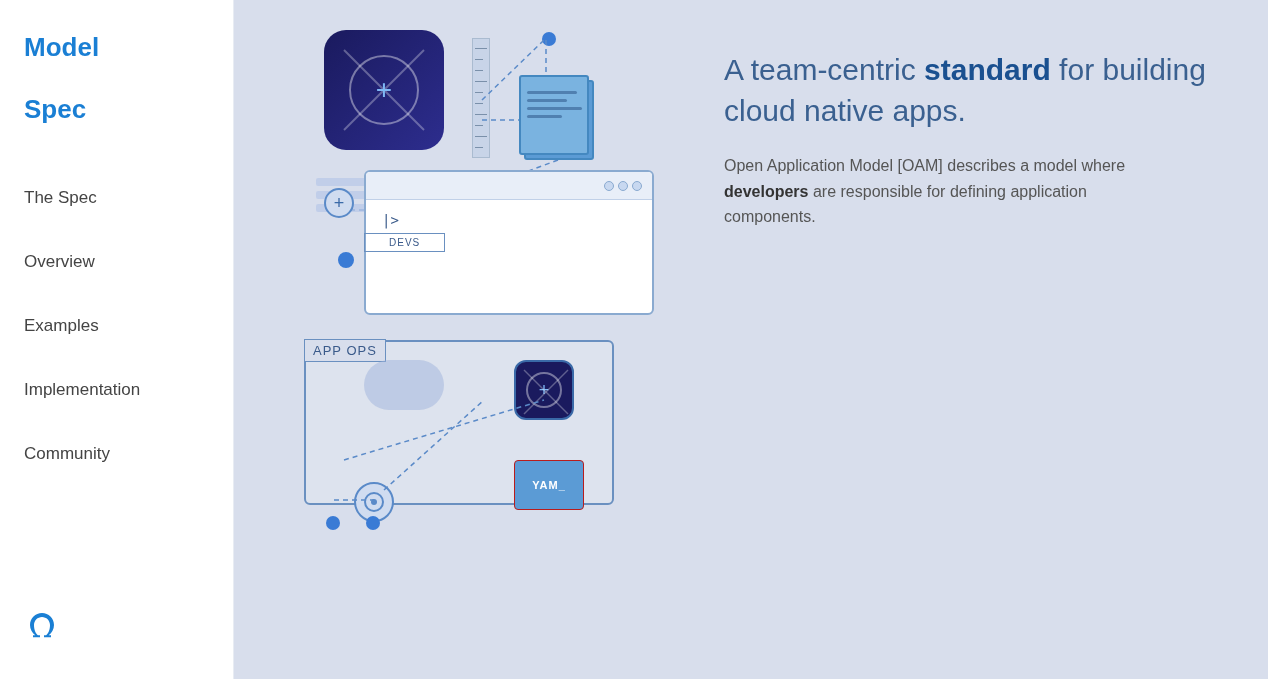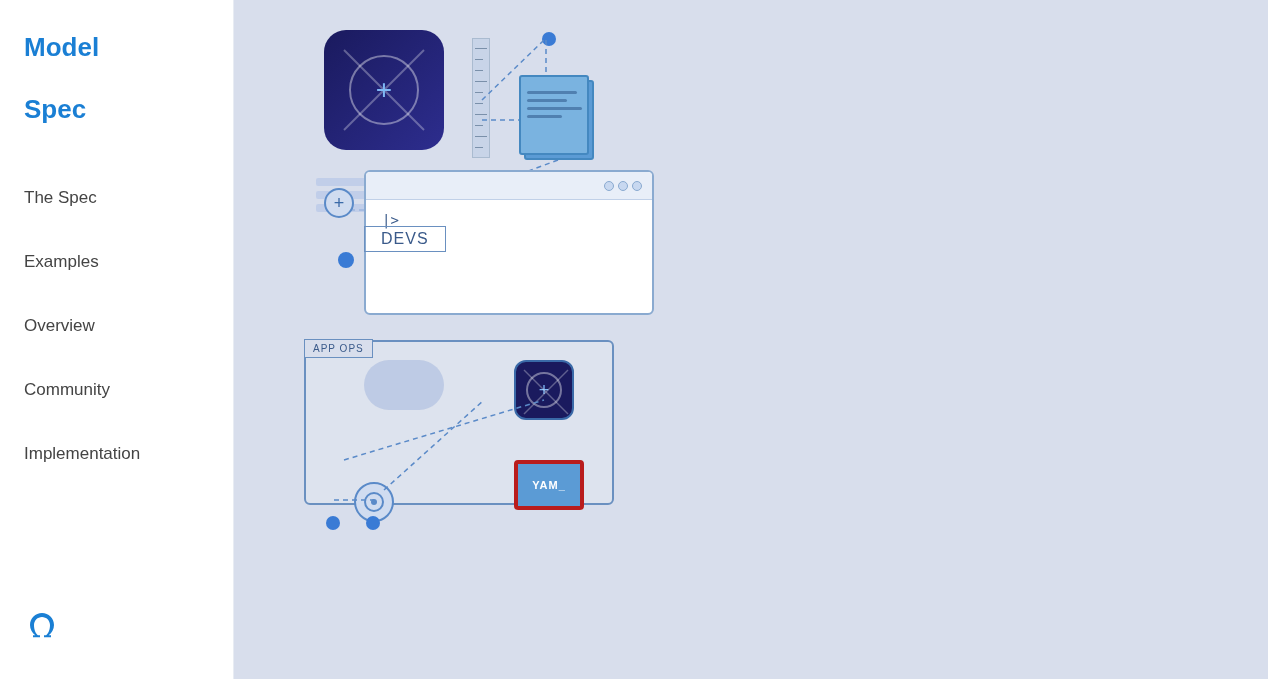--- a/index.html
+++ b/index.html
@@ -237,22 +237,22 @@
       height: 310px;
       pointer-events: none;
     }
 
     
     .devs-label {
       position: absolute;
       bottom: 78px;
       left: 100px;
       border: 1.5px solid #6a90c0;
-      padding: 3px 16px;
-      font-size: 16px;
+      padding: 3px 24px;
+      font-size: 10px;
       color: #3a5a8a;
       background: transparent;
       letter-spacing: 1px;
     }
 
     
     .dot-bottom-left {
       position: absolute;
       bottom: 62px;
       left: 74px;
@@ -314,35 +314,35 @@
       border-radius: 6px;
       background: rgba(255,255,255,0.15);
     }
 
     .appops-label {
       position: absolute;
       top: -1px;
       left: 40px;
       border: 1.5px solid #6a90c0;
       padding: 3px 8px;
-      font-size: 10px;
+      font-size: 13px;
       color: #3a5a8a;
       background: #d8deec;
       letter-spacing: 1px;
     }
 
     
     .yam-box {
       position: absolute;
       bottom: 30px;
       right: 60px;
       width: 70px;
       height: 50px;
       background: #5b9bd5;
-      border: 4px solid #b91c1c;
+      border: 1px solid #b91c1c;
       border-radius: 4px;
       display: flex;
       align-items: center;
       justify-content: center;
       font-size: 11px;
       color: #fff;
       font-weight: 600;
       letter-spacing: 1px;
     }
 
@@ -487,24 +487,24 @@
 <div class="sidebar">
   <div class="logo">
     <div class="logo-text">
       <span>Model</span><br>
       <br>
       <span>Spec</span>
     </div>
   </div>
   <nav class="nav-items">
     <a class="nav-item">The Spec</a>
+    <a class="nav-item">Overview</a>
     <a class="nav-item">Examples</a>
-    <a class="nav-item">Overview</a>
+    <a class="nav-item">Implementation</a>
     <a class="nav-item">Community</a>
-    <a class="nav-item">Implementation</a>
   </nav>
   <div class="sidebar-bottom">
     <svg class="omega-icon" viewBox="0 0 36 36" fill="none" xmlns="http://www.w3.org/2000/svg">
       <path d="M18 6C11.373 6 6 11.373 6 18c0 4.2 2.1 7.92 5.28 10.2H9v2h7v-2h-2.1C11.58 26.58 10 22.5 10 18c0-4.418 3.582-8 8-8s8 3.582 8 8c0 4.5-1.58 8.58-3.9 10.2H20v2h7v-2h-2.28C27.9 25.92 30 22.2 30 18c0-6.627-5.373-12-12-12z" fill="#1a7fd4"></path>
     </svg>
   </div>
 </div>
 
 <div class="main">
 
@@ -623,17 +623,25 @@
         <line x1="120" y1="150" x2="220" y2="60" stroke="#5a8ac8" stroke-width="1.5" stroke-dasharray="5,4"></line>
         <line x1="70" y1="160" x2="110" y2="160" stroke="#5a8ac8" stroke-width="1.5" stroke-dasharray="5,4"></line>
       </svg>
 
     </div>
 
   </div>
 
   <div class="content-area">
 
+    <div class="top-content">
+      <h1 class="headline">
+        A team-centric <strong>standard</strong> for building cloud native apps.
+      </h1>
+      <p class="body-text">
+        Open Application Model [OAM] describes a model where <strong>developers</strong> are responsible for defining application components.
+      </p>
+    </div>
 
 
   </div>
 
 </div>
 
 </body></html>

